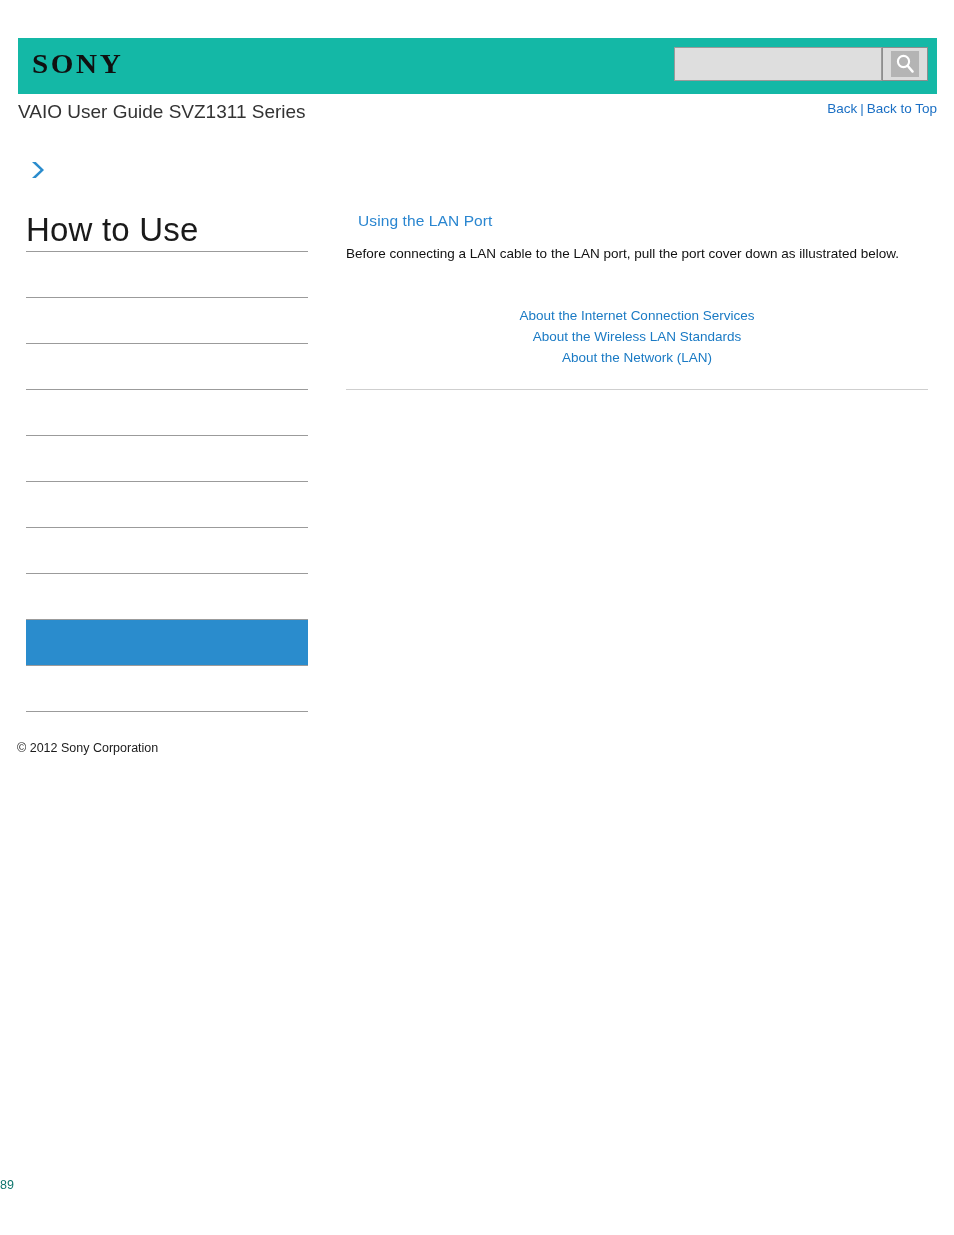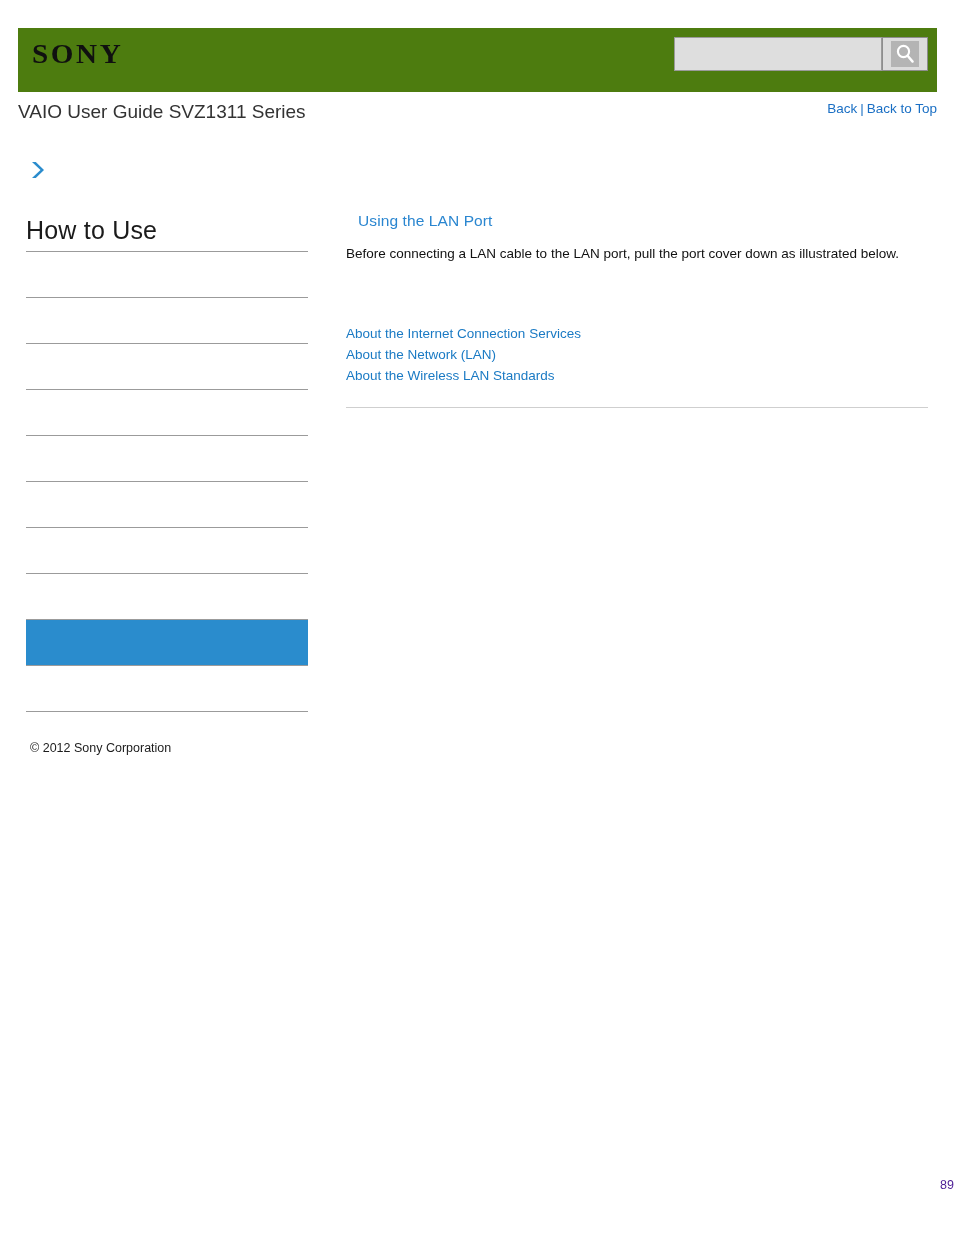--- a/index.html
+++ b/index.html
@@ -13,24 +13,24 @@
     font-family: "Liberation Sans", sans-serif;
     color: #000000;
     position: relative;
     overflow: hidden;
   }
 
   
   #header-bar {
     position: absolute;
     left: 18px;
-    top: 28px;
+    top: 38px;
     width: 919px;
-    height: 64px;
-    background: #4d7c0f;
+    height: 56px;
+    background: #14b8a6;
     box-sizing: border-box;
   }
   #sony-logo {
     position: absolute;
     left: 14px;
     top: 9px;
     font-family: "Liberation Serif", serif;
     font-weight: bold;
     font-size: 28px;
     letter-spacing: 2.5px;
@@ -114,21 +114,21 @@
     top: 155px;
     width: 282px;
   }
   #sidebar-chevron {
     width: 22px;
     height: 22px;
     display: block;
     margin: 4px 0 0 1px;
   }
   #sidebar-heading {
-    font-size: 25px;
+    font-size: 33px;
     font-weight: normal;
     color: #1a1a1a;
     margin: 34px 0 0 0;
     padding: 0 0 6px 0;
     line-height: 30px;
     letter-spacing: 0.2px;
   }
   .side-rule {
     height: 1px;
     background: #9b9b9b;
@@ -155,21 +155,20 @@
   }
 
   
   #copyright {
     position: absolute;
     left: 17px;
     top: 741px;
     font-size: 12.5px;
     color: #1c1c1c;
     white-space: nowrap;
-    margin-left: 13px;
   }
 
   
   #main {
     position: absolute;
     left: 346px;
     top: 198px;
     width: 582px;
   }
   #main-title {
@@ -180,21 +179,22 @@
     line-height: 22px;
     letter-spacing: 0.1px;
   }
   #main-desc {
     font-size: 13.5px;
     color: #111111;
     margin: 4px 0 0 0;
     line-height: 20px;
   }
   #related-links {
-    margin-top: 59px;
+    margin-top: 41px;
+    text-align: center;
   }
   #related-links a {
     display: block;
     font-size: 13.5px;
     color: #1a7ac4;
     text-decoration: none;
     line-height: 21px;
     white-space: nowrap;
   }
   #main-rule {
@@ -203,23 +203,23 @@
     width: 582px;
     margin-top: 21px;
   }
 
   
   #page-number {
     position: absolute;
     left: 0;
     right: 0;
     top: 1178px;
-    text-align: right;
+    text-align: left;
     font-size: 12.5px;
-    color: #4c1d95;
+    color: #0f766e;
   }
 </style>
 </head>
 <body>
 
 <div id="header-bar">
   <div id="sony-logo">SONY</div>
 
   <div id="search-wrap">
     <input id="search-input" type="text" placeholder="" style="">
@@ -282,20 +282,20 @@
 </div>
 
 <div id="copyright">© 2012 Sony Corporation</div>
 
 <div id="main">
   <h2 id="main-title">Using the LAN Port</h2>
   <p id="main-desc">Before connecting a LAN cable to the LAN port, pull the port cover down as illustrated below.</p>
 
   <div id="related-links">
     <a href="#">About the Internet Connection Services</a>
+    <a href="#">About the Wireless LAN Standards</a>
     <a href="#">About the Network (LAN)</a>
-    <a href="#">About the Wireless LAN Standards</a>
   </div>
 
   <div id="main-rule"></div>
 </div>
 
 <div id="page-number">89</div>
 
 </body></html>

